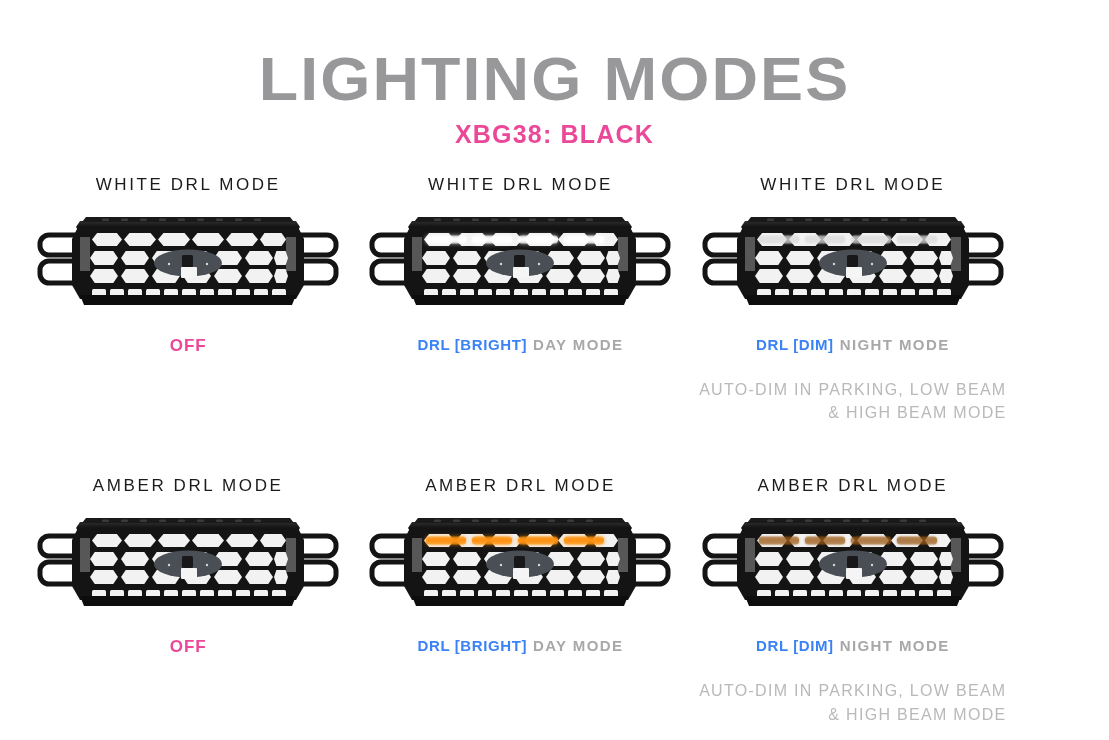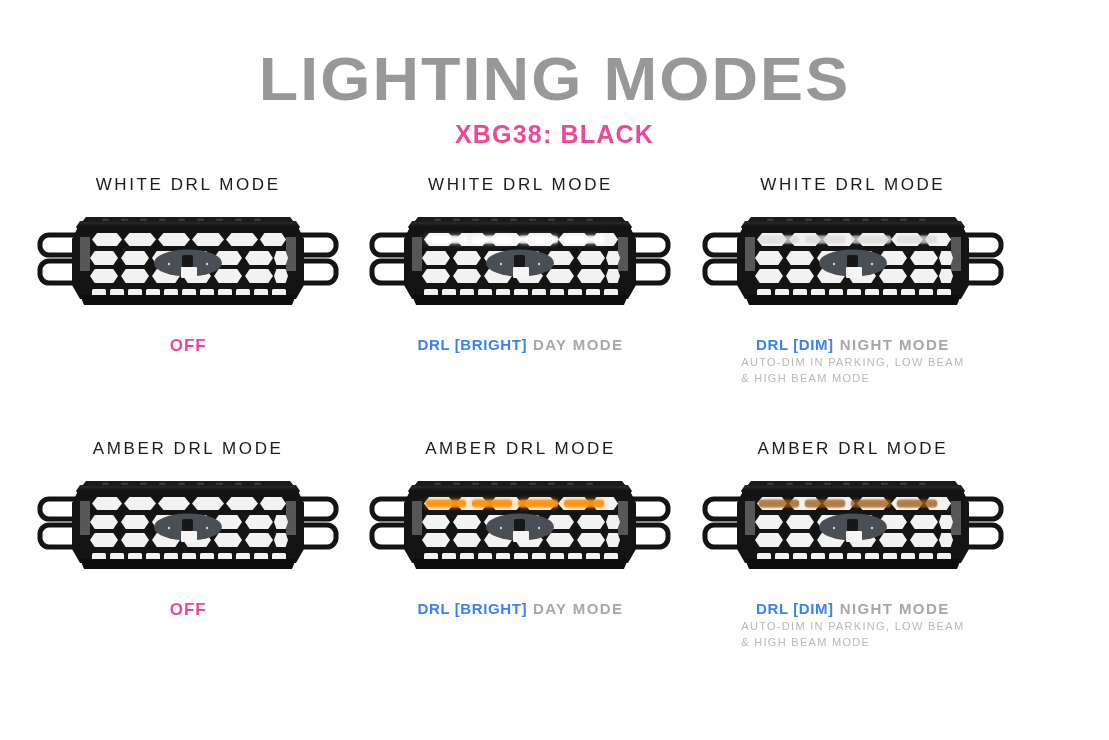--- a/index.html
+++ b/index.html
@@ -88,26 +88,26 @@
     color: #3b82f6;
   }
   .cap-sub {
     font-size: 15px;
     font-weight: bold;
     letter-spacing: 1.4px;
     color: #a8a8aa;
     margin-left: 6px;
   }
   .cap-note {
-    margin-top: 1px;
-    font-size: 11px;
+    margin-top: 24px;
+    font-size: 16px;
     letter-spacing: 1.3px;
     color: #b9b9bb;
     line-height: 1.45;
-    text-align: left;
+    text-align: right;
   }
   .cap-off {
     font-size: 17px;
     font-weight: bold;
     letter-spacing: 1px;
     color: #ec4899;
   }
 </style>
 </head>
 <body>

